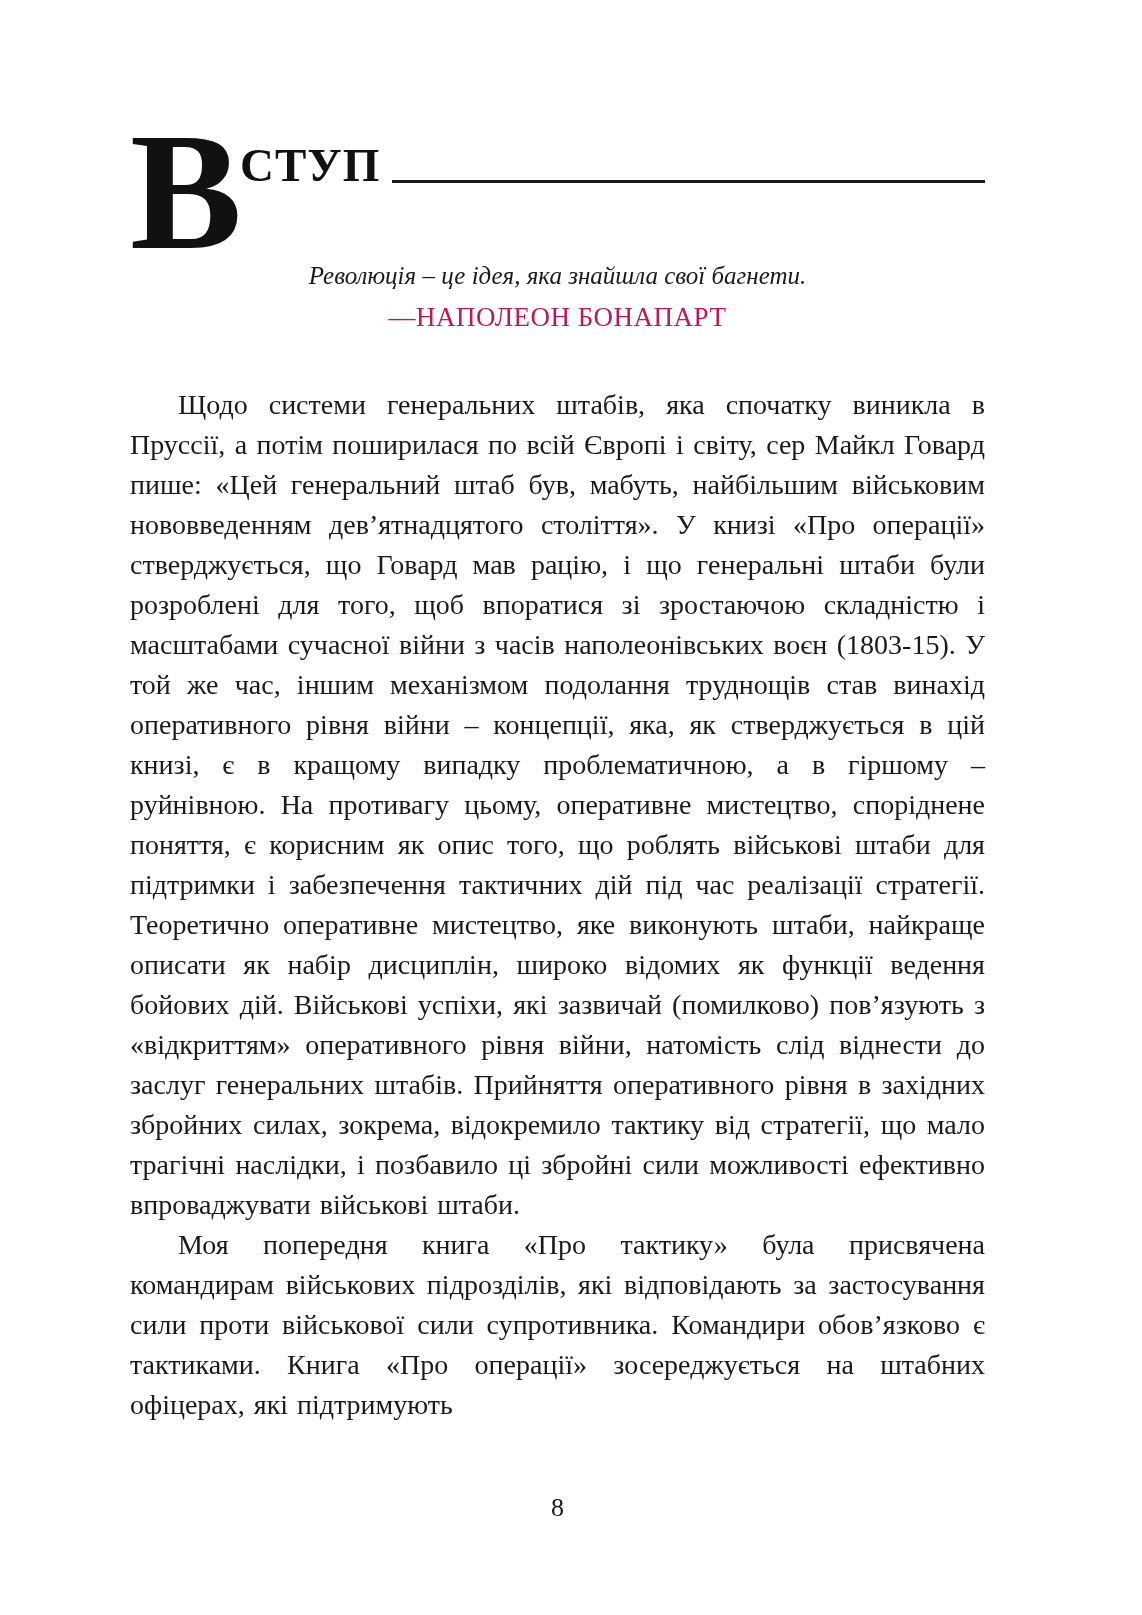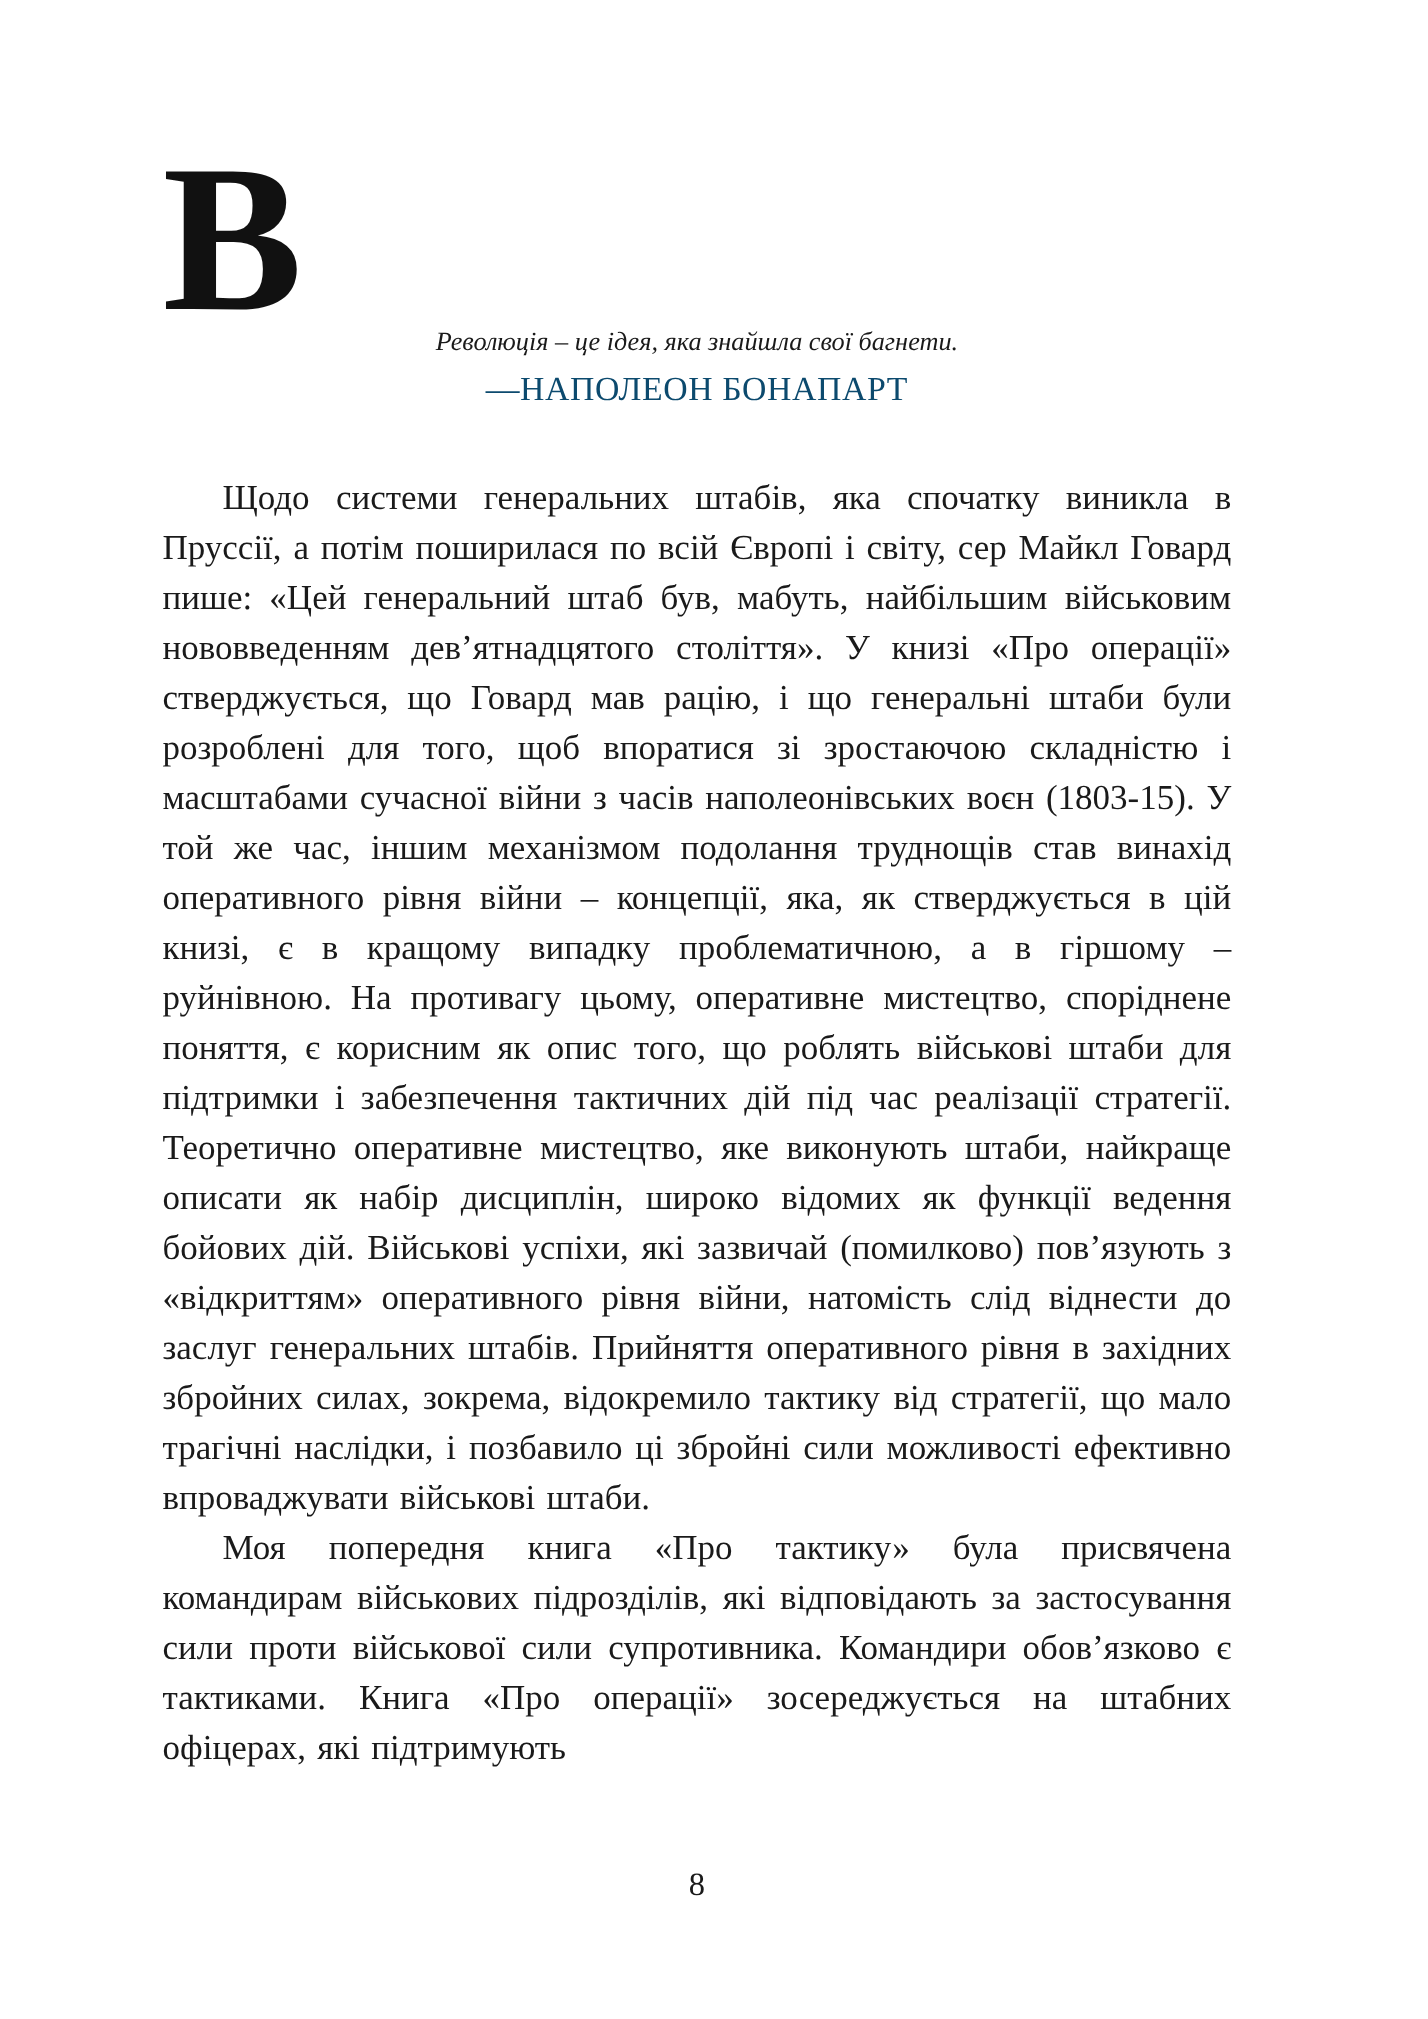--- a/index.html
+++ b/index.html
@@ -54,29 +54,29 @@
     margin-bottom: 6px;
   }
 
   
   .epigraph {
     margin-top: 2px;
     text-align: center;
   }
   .epigraph-quote {
     font-style: italic;
-    font-size: 21px;
+    font-size: 25px;
     line-height: 1.45;
     color: #1a1a1a;
     display: block;
   }
   .epigraph-attr {
     font-size: 27px;
     line-height: 1.45;
-    color: #0c4a6e;
+    color: #be185d;
     display: block;
     margin-top: 4px;
     letter-spacing: 0.5px;
   }
 
   
   .body-text {
     margin-top: 48px;
   }
   .body-text p {
@@ -100,20 +100,24 @@
     color: #1a1a1a;
   }
 </style>
 </head>
 <body>
 
 <div class="page">
 
   <div class="chapter-head">
     <span class="dropcap">В</span>
+    <div class="head-right">
+      <span class="head-rest">СТУП</span>
+      <div class="head-rule"></div>
+    </div>
   </div>
 
   <div class="epigraph">
     <span class="epigraph-quote">Революція – це ідея, яка знайшла свої багнети.</span>
     <span class="epigraph-attr">—НАПОЛЕОН БОНАПАРТ</span>
   </div>
 
   <div class="body-text">
     <p>Щодо системи генеральних штабів, яка спочатку виникла в Пруссії, а потім поширилася по всій Європі і світу, сер Майкл Говард пише: «Цей генеральний штаб був, мабуть, найбільшим військовим нововведенням дев’ятнадцятого століття». У книзі «Про операції» стверджується, що Говард мав рацію, і що генеральні штаби були розроблені для того, щоб впоратися зі зростаючою складністю і масштабами сучасної війни з часів наполеонівських воєн (1803-15). У той же час, іншим механізмом подолання труднощів став винахід оперативного рівня війни – концепції, яка, як стверджується в цій книзі, є в кращому випадку проблематичною, а в гіршому – руйнівною. На противагу цьому, оперативне мистецтво, споріднене поняття, є корисним як опис того, що роблять військові штаби для підтримки і забезпечення тактичних дій під час реалізації стратегії. Теоретично оперативне мистецтво, яке виконують штаби, найкраще описати як набір дисциплін, широко відомих як функції ведення бойових дій. Військові успіхи, які зазвичай (помилково) пов’язують з «відкриттям» оперативного рівня війни, натомість слід віднести до заслуг генеральних штабів. Прийняття оперативного рівня в західних збройних силах, зокрема, відокремило тактику від стратегії, що мало трагічні наслідки, і позбавило ці збройні сили можливості ефективно впроваджувати військові штаби.</p>
     <p>Моя попередня книга «Про тактику» була присвячена командирам військових підрозділів, які відповідають за застосування сили проти військової сили супротивника. Командири обов’язково є тактиками. Книга «Про операції» зосереджується на штабних офіцерах, які підтримують</p>

